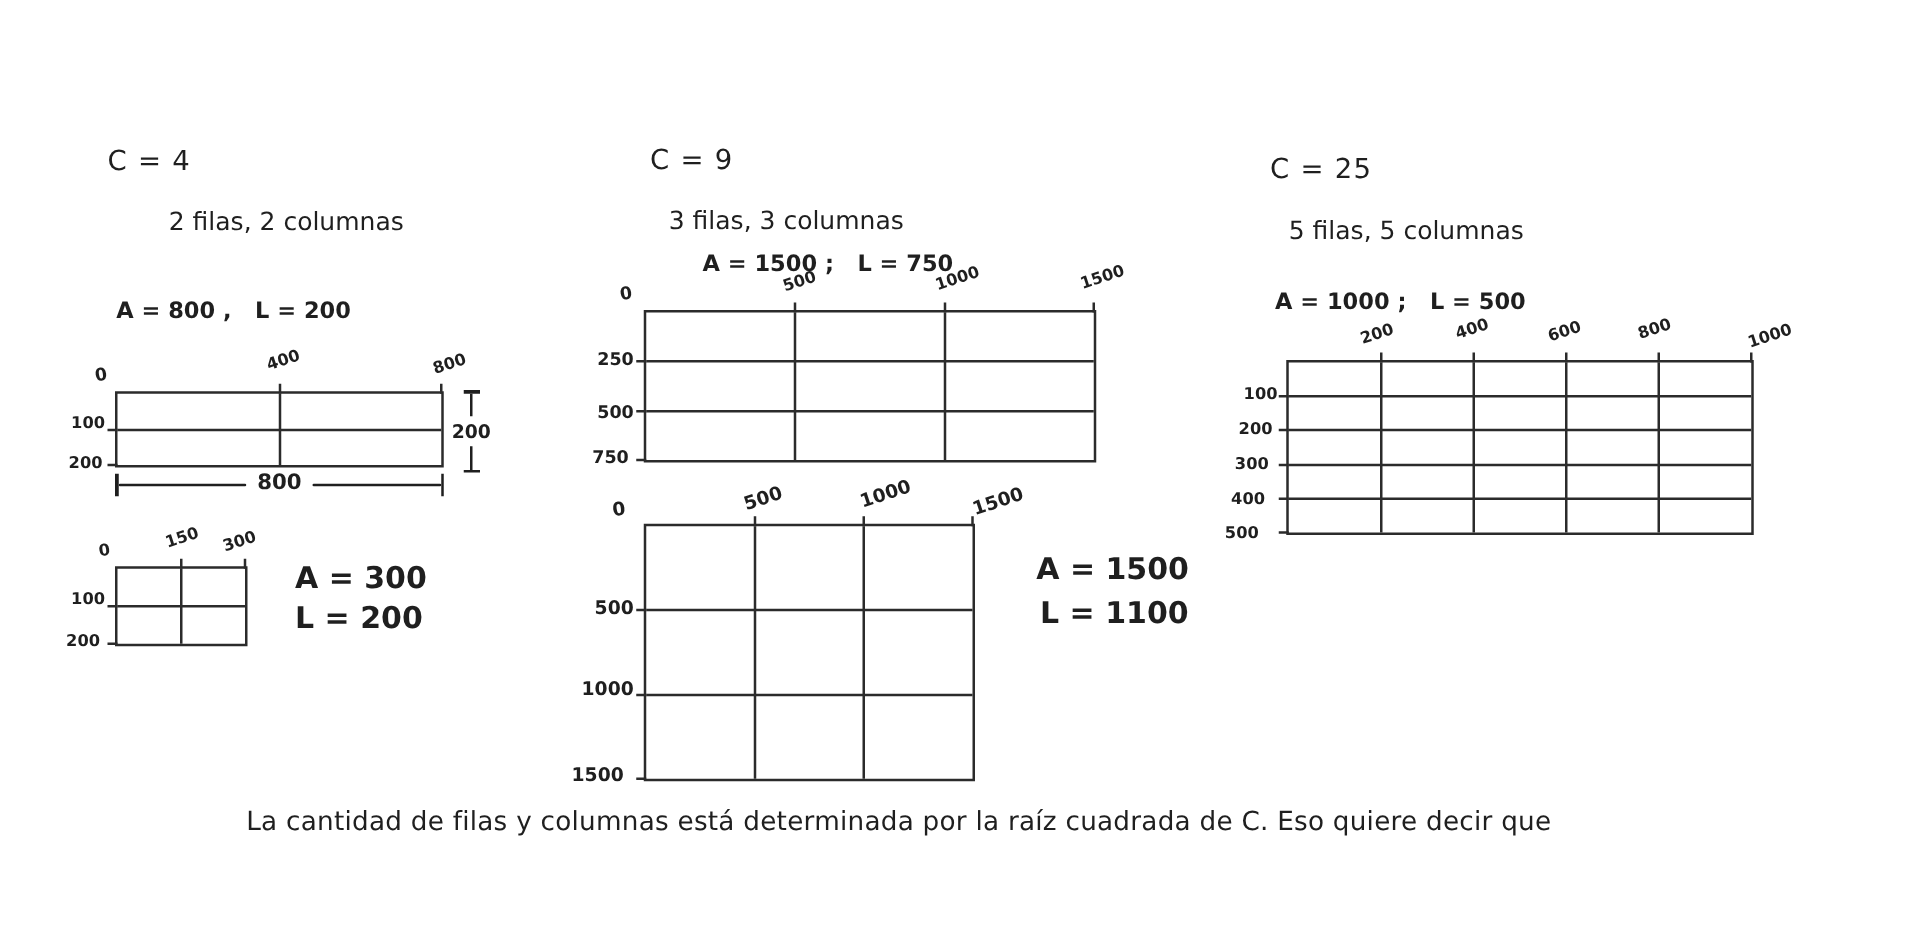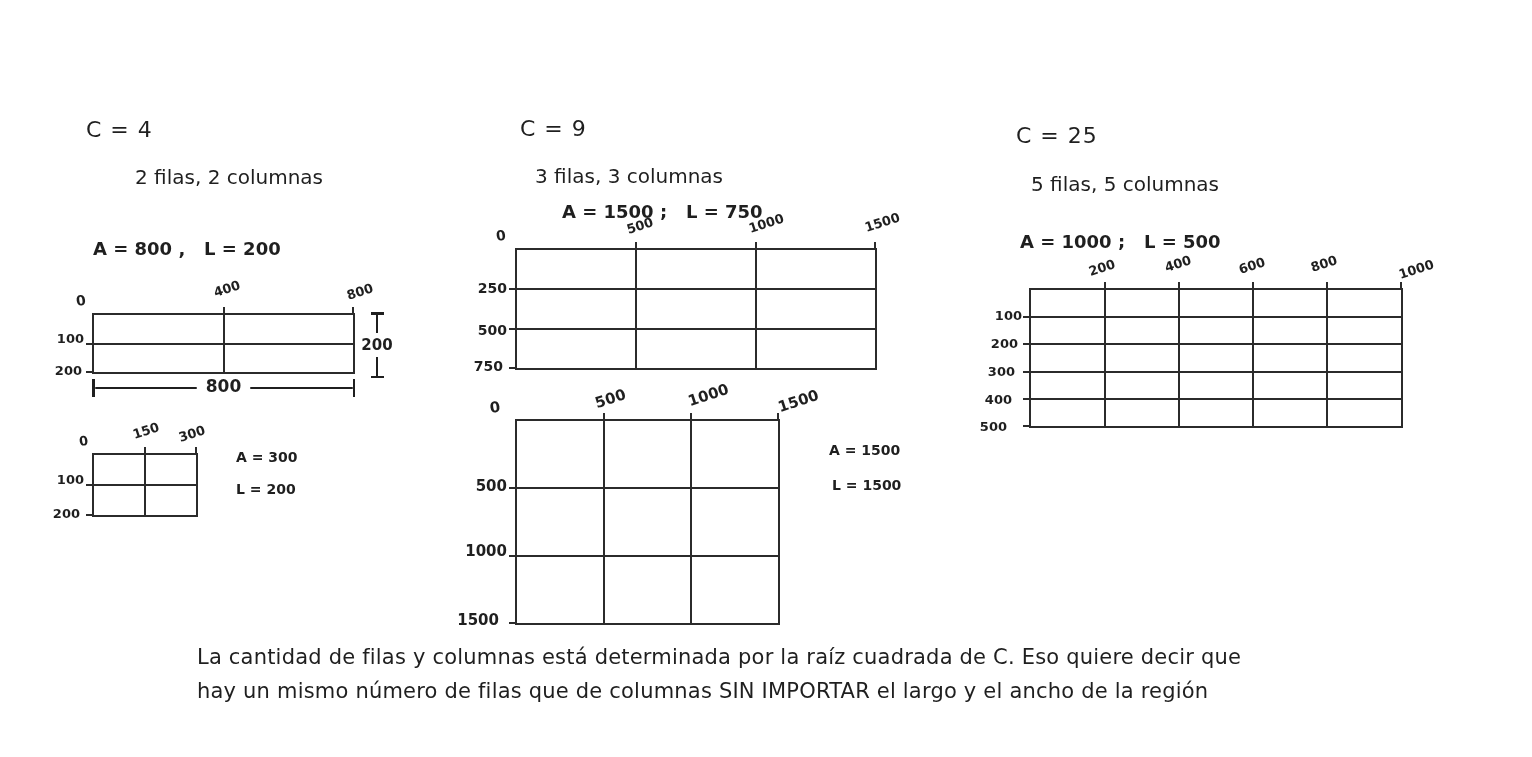--- a/index.html
+++ b/index.html
@@ -9,21 +9,21 @@
     background:#ffffff;
     font-family:"DejaVu Sans","Liberation Sans",sans-serif;
     color:#1f1f1f;
     overflow:hidden;
   }
   .abs{position:absolute;}
   .title{font-size:21px;letter-spacing:.3px;}
   .sec-heading{font-size:22px;letter-spacing:1px;}
   .sec-sub{font-size:20px;}
   .params{font-size:18px;font-weight:700;white-space:pre;}
-  .ann{font-size:14px;font-weight:700;white-space:pre;line-height:1;}
+  .ann{font-size:24px;font-weight:700;white-space:pre;line-height:1;}
   .footer-line{font-size:21px;letter-spacing:.2px;}
 
   .grid{position:absolute;border:2px solid #2b2b2b;box-sizing:border-box;}
   .grid .vline{position:absolute;top:0;bottom:0;width:2px;background:#2b2b2b;transform:translateX(-1px);}
   .grid .hline{position:absolute;left:0;right:0;height:2px;background:#2b2b2b;transform:translateY(-1px);}
   .grid .tick-top{position:absolute;top:-8px;height:8px;width:2px;background:#2b2b2b;transform:translateX(-1px);}
   .grid .tick-left{position:absolute;left:-8px;width:8px;height:2px;background:#2b2b2b;transform:translateY(-1px);}
 
   .xlab,.ylab{position:absolute;font-size:13px;font-weight:700;line-height:1;}
   .ylab{text-align:right;}
@@ -135,21 +135,21 @@
       <div class="tick-left" style="top: 100%;"></div>
     </div>
   <span class="xlab lg rot-s" style="left:491px;top:401px;">0</span>
   <span class="xlab lg rot" style="left:598px;top:396px;">500</span>
   <span class="xlab lg rot" style="left:691px;top:394px;">1000</span>
   <span class="xlab lg rot" style="left:781px;top:400px;">1500</span>
   <span class="ylab lg" style="left:457px;top:479px;width:50px;">500</span>
   <span class="ylab lg" style="left:457px;top:544px;width:50px;">1000</span>
   <span class="ylab lg" style="left:449px;top:613px;width:50px;">1500</span>
   <div class="abs ann" style="left:829px;top:443px;text-align:center;">A = 1500</div>
-  <div class="abs ann" style="left:832px;top:478px;">L = 1500</div>
+  <div class="abs ann" style="left:832px;top:478px;">L = 1100</div>
 
   <div class="abs sec-heading" style="left:1016px;top:123px;">C = 25</div>
   <div class="abs sec-sub" style="left:1031px;top:172px;">5 filas, 5 columnas</div>
   <div class="abs params" style="left:1020px;top:231px;">A = 1000 ;   L = 500</div>
 
   <div class="grid" style="left:1029px;top:288px;width:374px;height:140px;">
       <div class="vline" style="left: 20%;"></div>
       <div class="vline" style="left: 40%;"></div>
       <div class="vline" style="left: 60%;"></div>
       <div class="vline" style="left: 80%;"></div>
@@ -173,15 +173,14 @@
   <span class="xlab rot" style="left:1241px;top:263px;">600</span>
   <span class="xlab rot" style="left:1313px;top:261px;">800</span>
   <span class="xlab rot" style="left:1401px;top:268px;">1000</span>
   <span class="ylab" style="left:978px;top:309px;width:44px;">100</span>
   <span class="ylab" style="left:974px;top:337px;width:44px;">200</span>
   <span class="ylab" style="left:971px;top:365px;width:44px;">300</span>
   <span class="ylab" style="left:968px;top:393px;width:44px;">400</span>
   <span class="ylab" style="left:963px;top:420px;width:44px;">500</span>
 
   <div class="abs footer-line" style="left:197px;top:645px;">La cantidad de filas y columnas está determinada por la raíz cuadrada de C. Eso quiere decir que</div>
-  <div class="abs footer-line" style="left:197px;top:679px;">hay un mismo número de filas que de columnas SIN IMPORTAR el largo y el ancho de la región</div>
 
 </div>
 
 </body></html>

